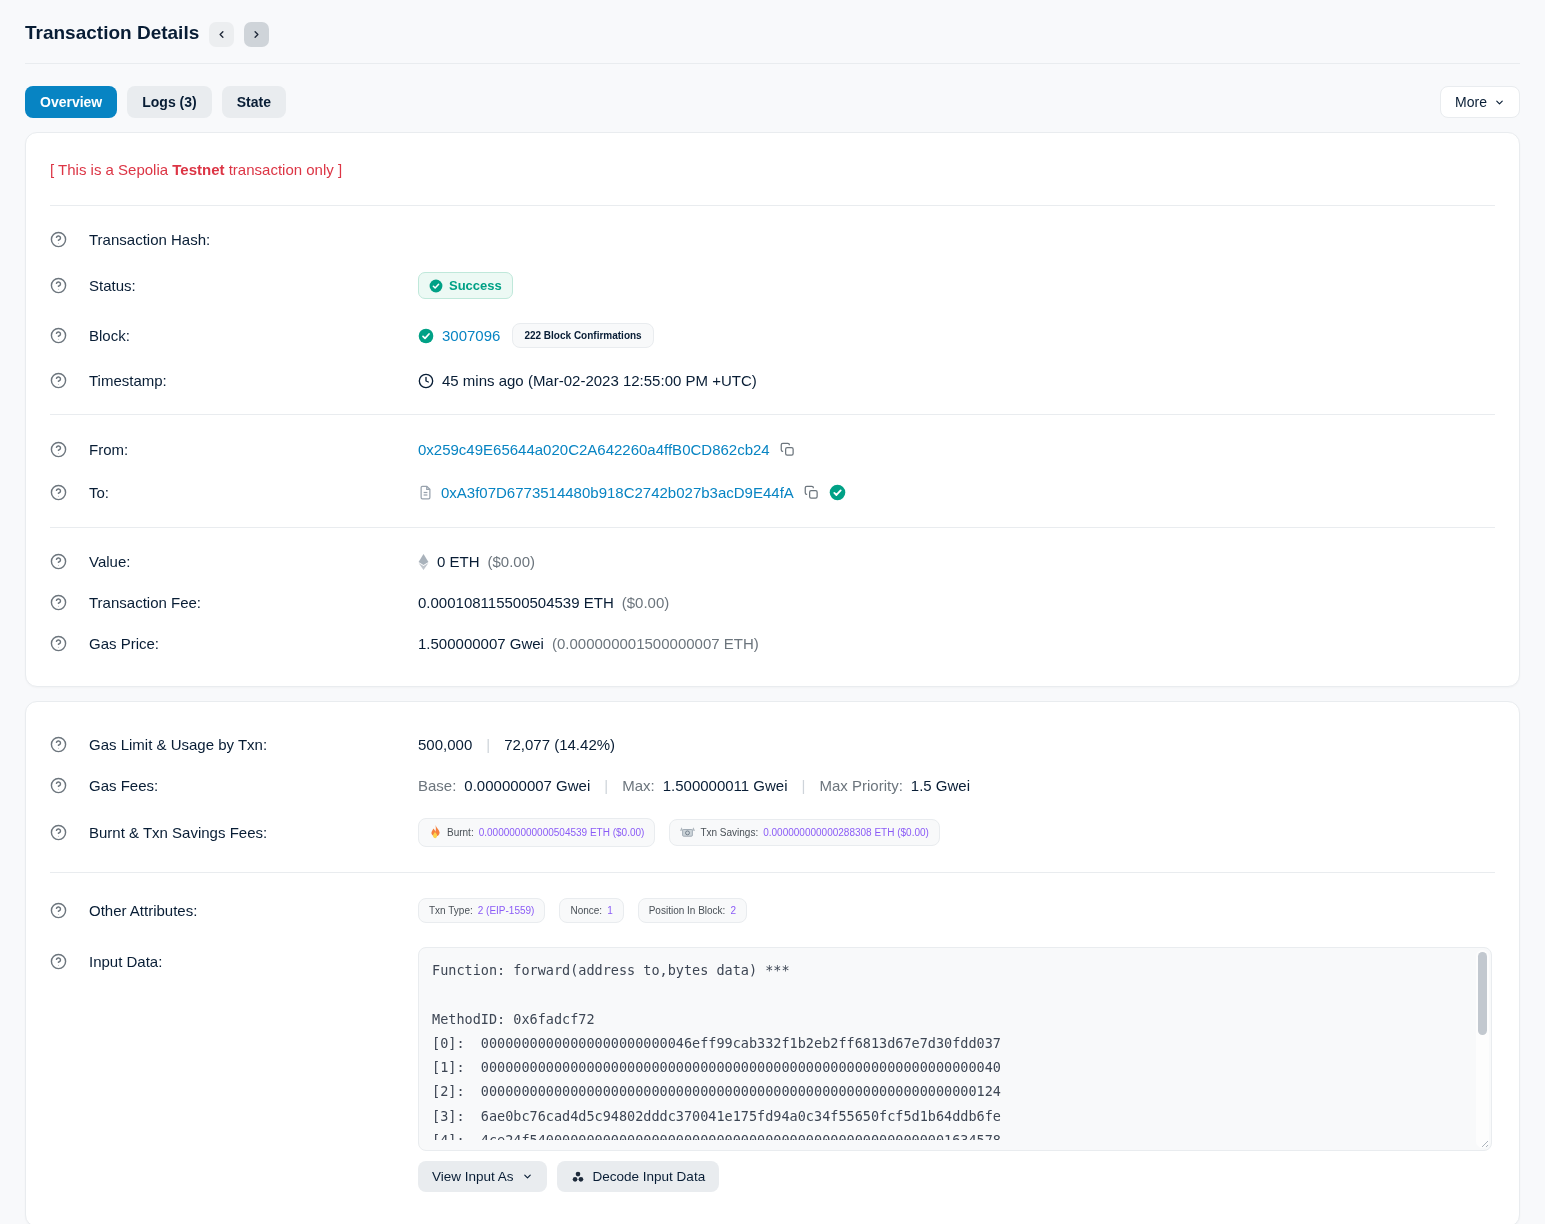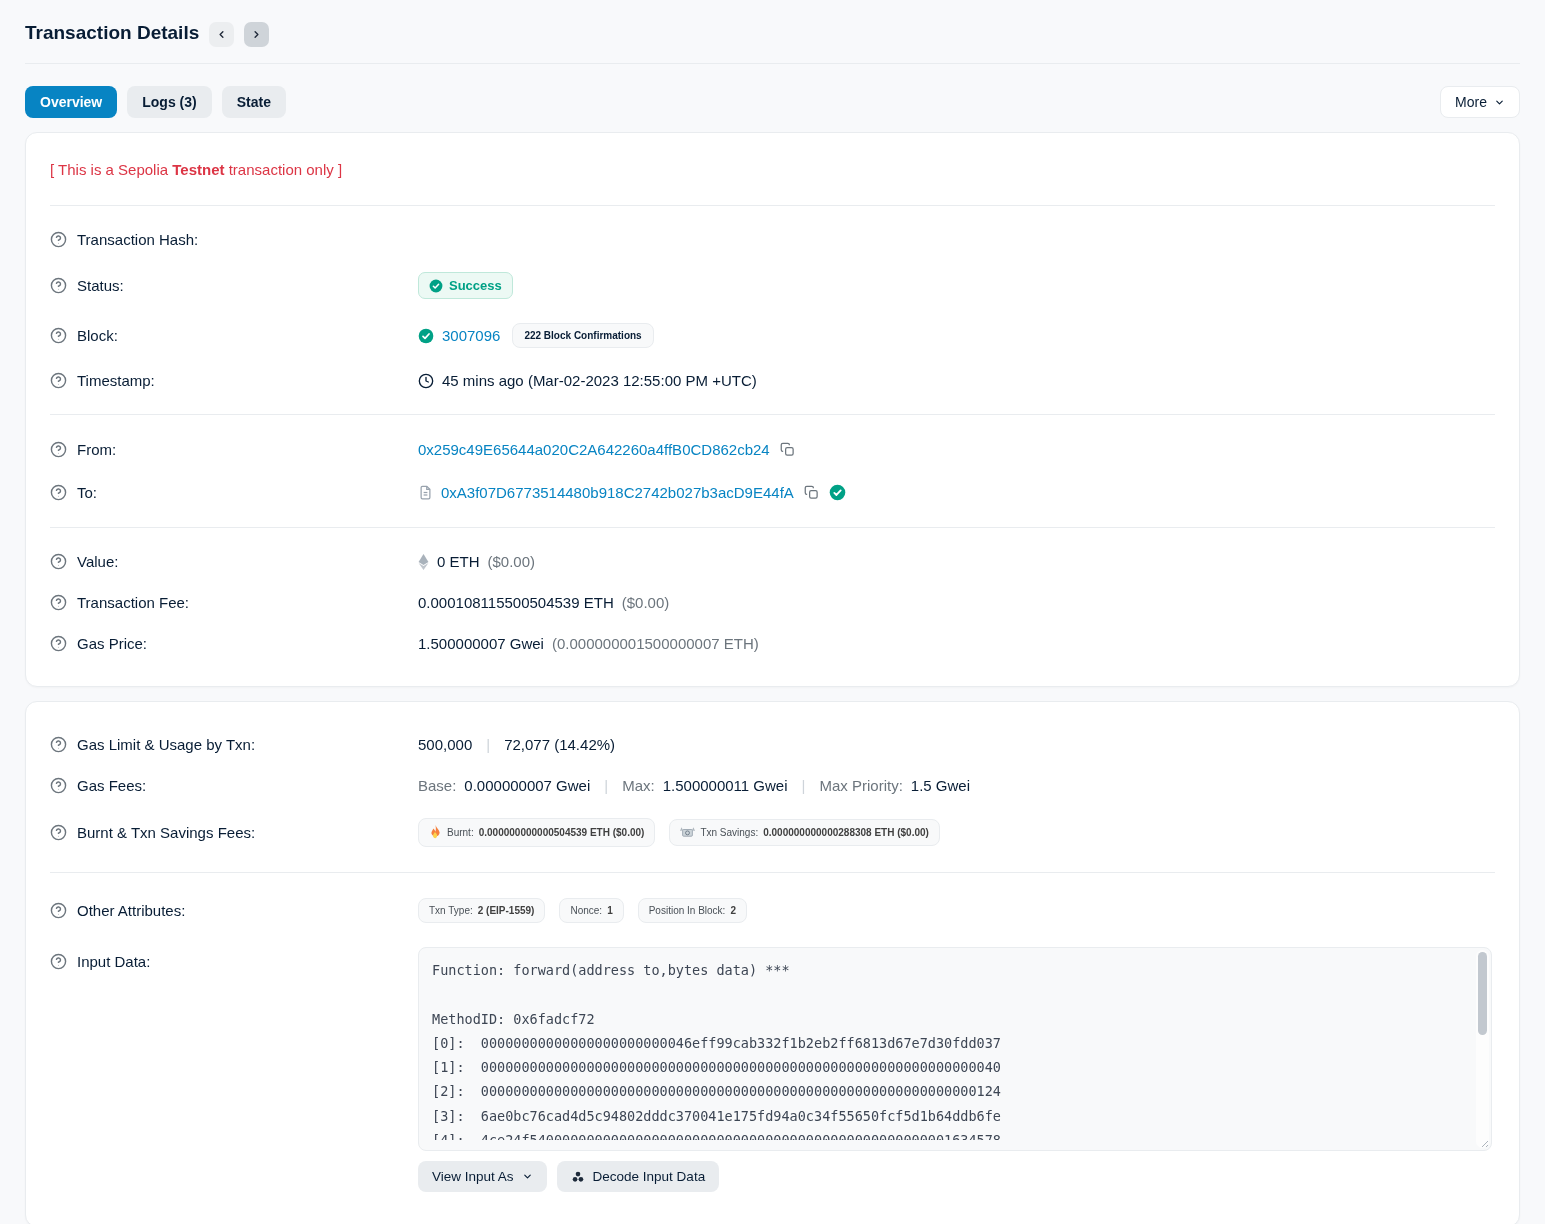--- a/index.html
+++ b/index.html
@@ -44,21 +44,21 @@
     padding: 22px 24px; margin-bottom: 14px;
   }
   .divider { border: none; border-top: 1px solid #e9ecef; margin: 13px 0; }
 
   .warning { color: #dc3545; padding: 6px 0 14px 0; font-size: 15px; }
   .warning b { font-weight: 700; }
 
   .row { display: flex; align-items: center; padding: 12px 0; }
   .row.top-align { align-items: flex-start; }
   .row-label {
-    flex: 0 0 368px; display: flex; align-items: center; gap: 10px; color: #081d35;
+    flex: 0 0 368px; display: flex; align-items: center; gap: 22px; color: #081d35;
   }
   .row-label .qicon { color: #6c757d; flex: 0 0 auto; display: inline-flex; }
   .row-value { flex: 1; display: flex; align-items: center; gap: 8px; flex-wrap: wrap; min-width: 0; }
   .muted { color: #6c757d; }
   .sep { color: #ced4da; padding: 0 6px; }
   a.link { color: #0784c3; text-decoration: none; cursor: pointer; }
 
   .icon-btn { background: none; border: none; cursor: pointer; color: #6c757d; display: inline-flex; padding: 2px; }
 
   
@@ -66,21 +66,21 @@
     display: inline-flex; align-items: center; gap: 6px;
     background: #ecf9f4; border: 1px solid #bfe8da; color: #00a186;
     border-radius: 7px; padding: 5px 10px; font-size: 13px; font-weight: 700;
   }
   .pill-badge {
     display: inline-flex; align-items: center; gap: 5px;
     background: #f8f9fa; border: 1px solid #e9ecef; border-radius: 8px;
     padding: 6px 10px; font-size: 10px;
   }
   .pill-badge .lbl { color: #495057; }
-  .pill-badge b { color: #404040; font-weight: 700; }
+  .pill-badge b { color: #8b5cf6; font-weight: 400; }
   .conf-badge { font-weight: 700; color: #081d35; padding: 6px 11px; }
 
   
   .inputdata-box {
     position: relative; width: 1074px; height: 204px;
     background: #f8f9fa; border: 1px solid #e9ecef; border-radius: 8px;
     padding: 10px 26px 10px 13px; overflow: hidden;
   }
   .inputdata-text {
     font-family: "DejaVu Sans Mono", "Liberation Mono", monospace;

